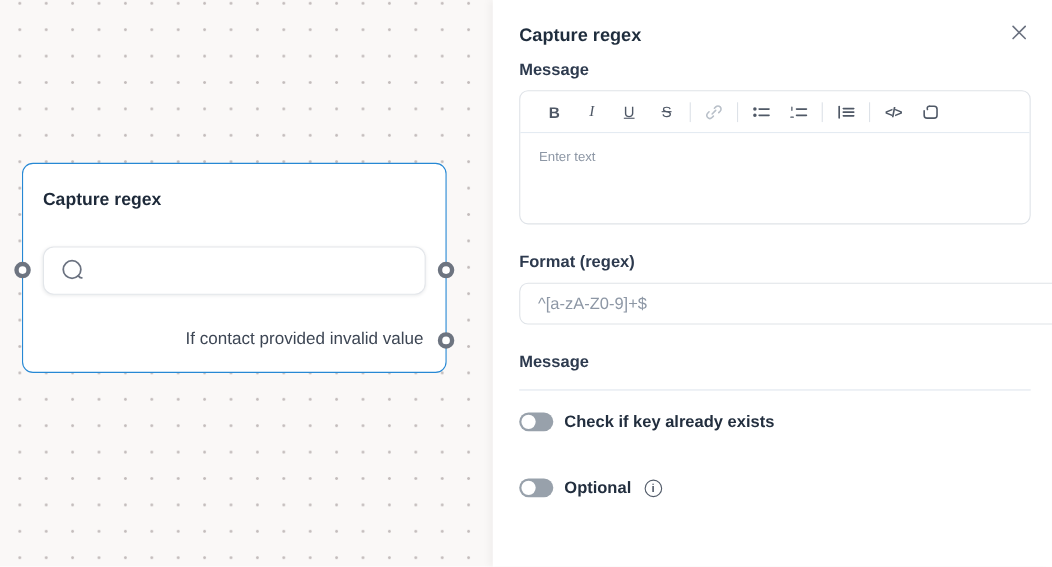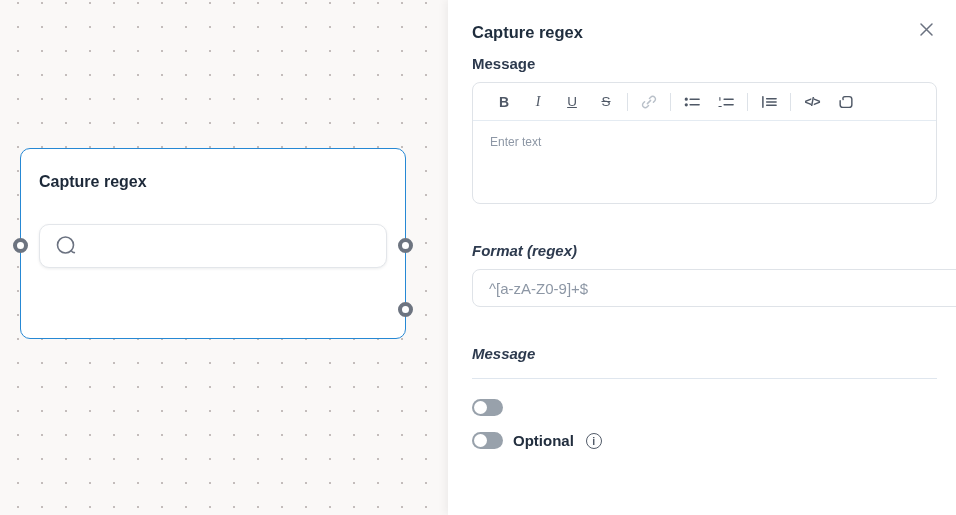--- a/index.html
+++ b/index.html
@@ -38,21 +38,21 @@
     position:absolute; left:448px; top:0; width:508px; height:515px;
     background:#fff; box-shadow:-3px 0 8px rgba(0,0,0,.05);
     padding:19px 19px 0 24px;
   }
   .panel-head { display:flex; justify-content:space-between; align-items:flex-start; }
   .panel-title { font-size:16.5px; font-weight:bold; color:#1f2d3d; padding-top:4px; }
   .close-btn { color:#6b7280; cursor:pointer; padding:2px; line-height:0; }
 
   .field-label { font-size:15px; font-weight:600; color:#2d3a4e; }
   .label-message { margin-top:13px; }
-  .label-section { margin-top:38px;font-style:italic; }
+  .label-section { margin-top:26px; }
 
   .editor-box { margin-top:10px; height:122px; border:1px solid #dfe3e8; border-radius:8px; background:#fff; }
   .editor-toolbar { height:37px; display:flex; align-items:center; padding:0 14px; }
   .tb-btn {
     width:22px; height:24px; margin:0 6px; display:flex; align-items:center; justify-content:center;
     font-size:14px; color:#4f5866; cursor:pointer; background:none; border:none; font-family:inherit;
   }
   .tb-bold { font-weight:700; }
   .tb-italic { font-style:italic; font-family:"Liberation Serif",serif; }
   .tb-underline { text-decoration:underline; font-size:13.5px; }
@@ -68,21 +68,21 @@
     border:1px solid #dfe3e8; border-radius:8px;
     padding:0 16px; font-size:15px; color:#3d4654; font-family:inherit;
     background:#fff; outline:none; display:block;
   }
   .text-input::placeholder { color:#8d97a5; opacity:1; }
 
   .section-divider { height:1px; background:#dfe6ee; margin-top:16px; }
 
   .toggle-row { display:flex; align-items:center; gap:10px; }
   .toggle-row-1 { margin-top:20px; }
-  .toggle-row-2 { margin-top:16px; }
+  .toggle-row-2 { margin-top:43px; }
   .toggle {
     width:31px; height:17px; border-radius:9px; background:#98a1ab;
     position:relative; cursor:pointer; flex-shrink:0;
   }
   .toggle-knob { position:absolute; left:2px; top:2px; width:13px; height:13px; border-radius:50%; background:#fff; }
   .toggle-label { font-size:15px; font-weight:600; color:#222e3e; }
   .info-icon {
     width:16px; height:16px; border-radius:50%; border:1.4px solid #525b69;
     color:#525b69; font-size:10.5px; font-weight:600;
     display:flex; align-items:center; justify-content:center; margin-left:2px;
@@ -98,20 +98,21 @@
 
     <div class="node-search">
       <span>
         <svg width="24" height="24" viewBox="0 0 24 24" fill="none" stroke="#6b7280" stroke-width="1.6" stroke-linecap="round">
           <circle cx="11.5" cy="11" r="8"></circle>
           <path d="M17.2 16.6 Q18.6 18.8 20.4 18.6"></path>
         </svg>
       </span>
     </div>
 
+    <div class="node-footer">If contact provided invalid value</div>
 
     <div class="port port-left"></div>
     <div class="port port-right"></div>
     <div class="port port-footer"></div>
   </div>
 </div>
 
 <div class="panel">
 
   <div class="panel-head">
@@ -185,20 +186,21 @@
   <input class="text-input" type="text" placeholder="^[a-zA-Z0-9]+$" style="">
 
   <div class="field-label label-section">Message</div>
 
   <div class="section-divider"></div>
 
   <div class="toggle-row toggle-row-1">
     <div class="toggle">
       <div class="toggle-knob"></div>
     </div>
+    <div class="toggle-label">Check if key already exists</div>
   </div>
 
   <div class="toggle-row toggle-row-2">
     <div class="toggle">
       <div class="toggle-knob"></div>
     </div>
     <div class="toggle-label">Optional</div>
     <div class="info-icon">i</div>
   </div>
 

